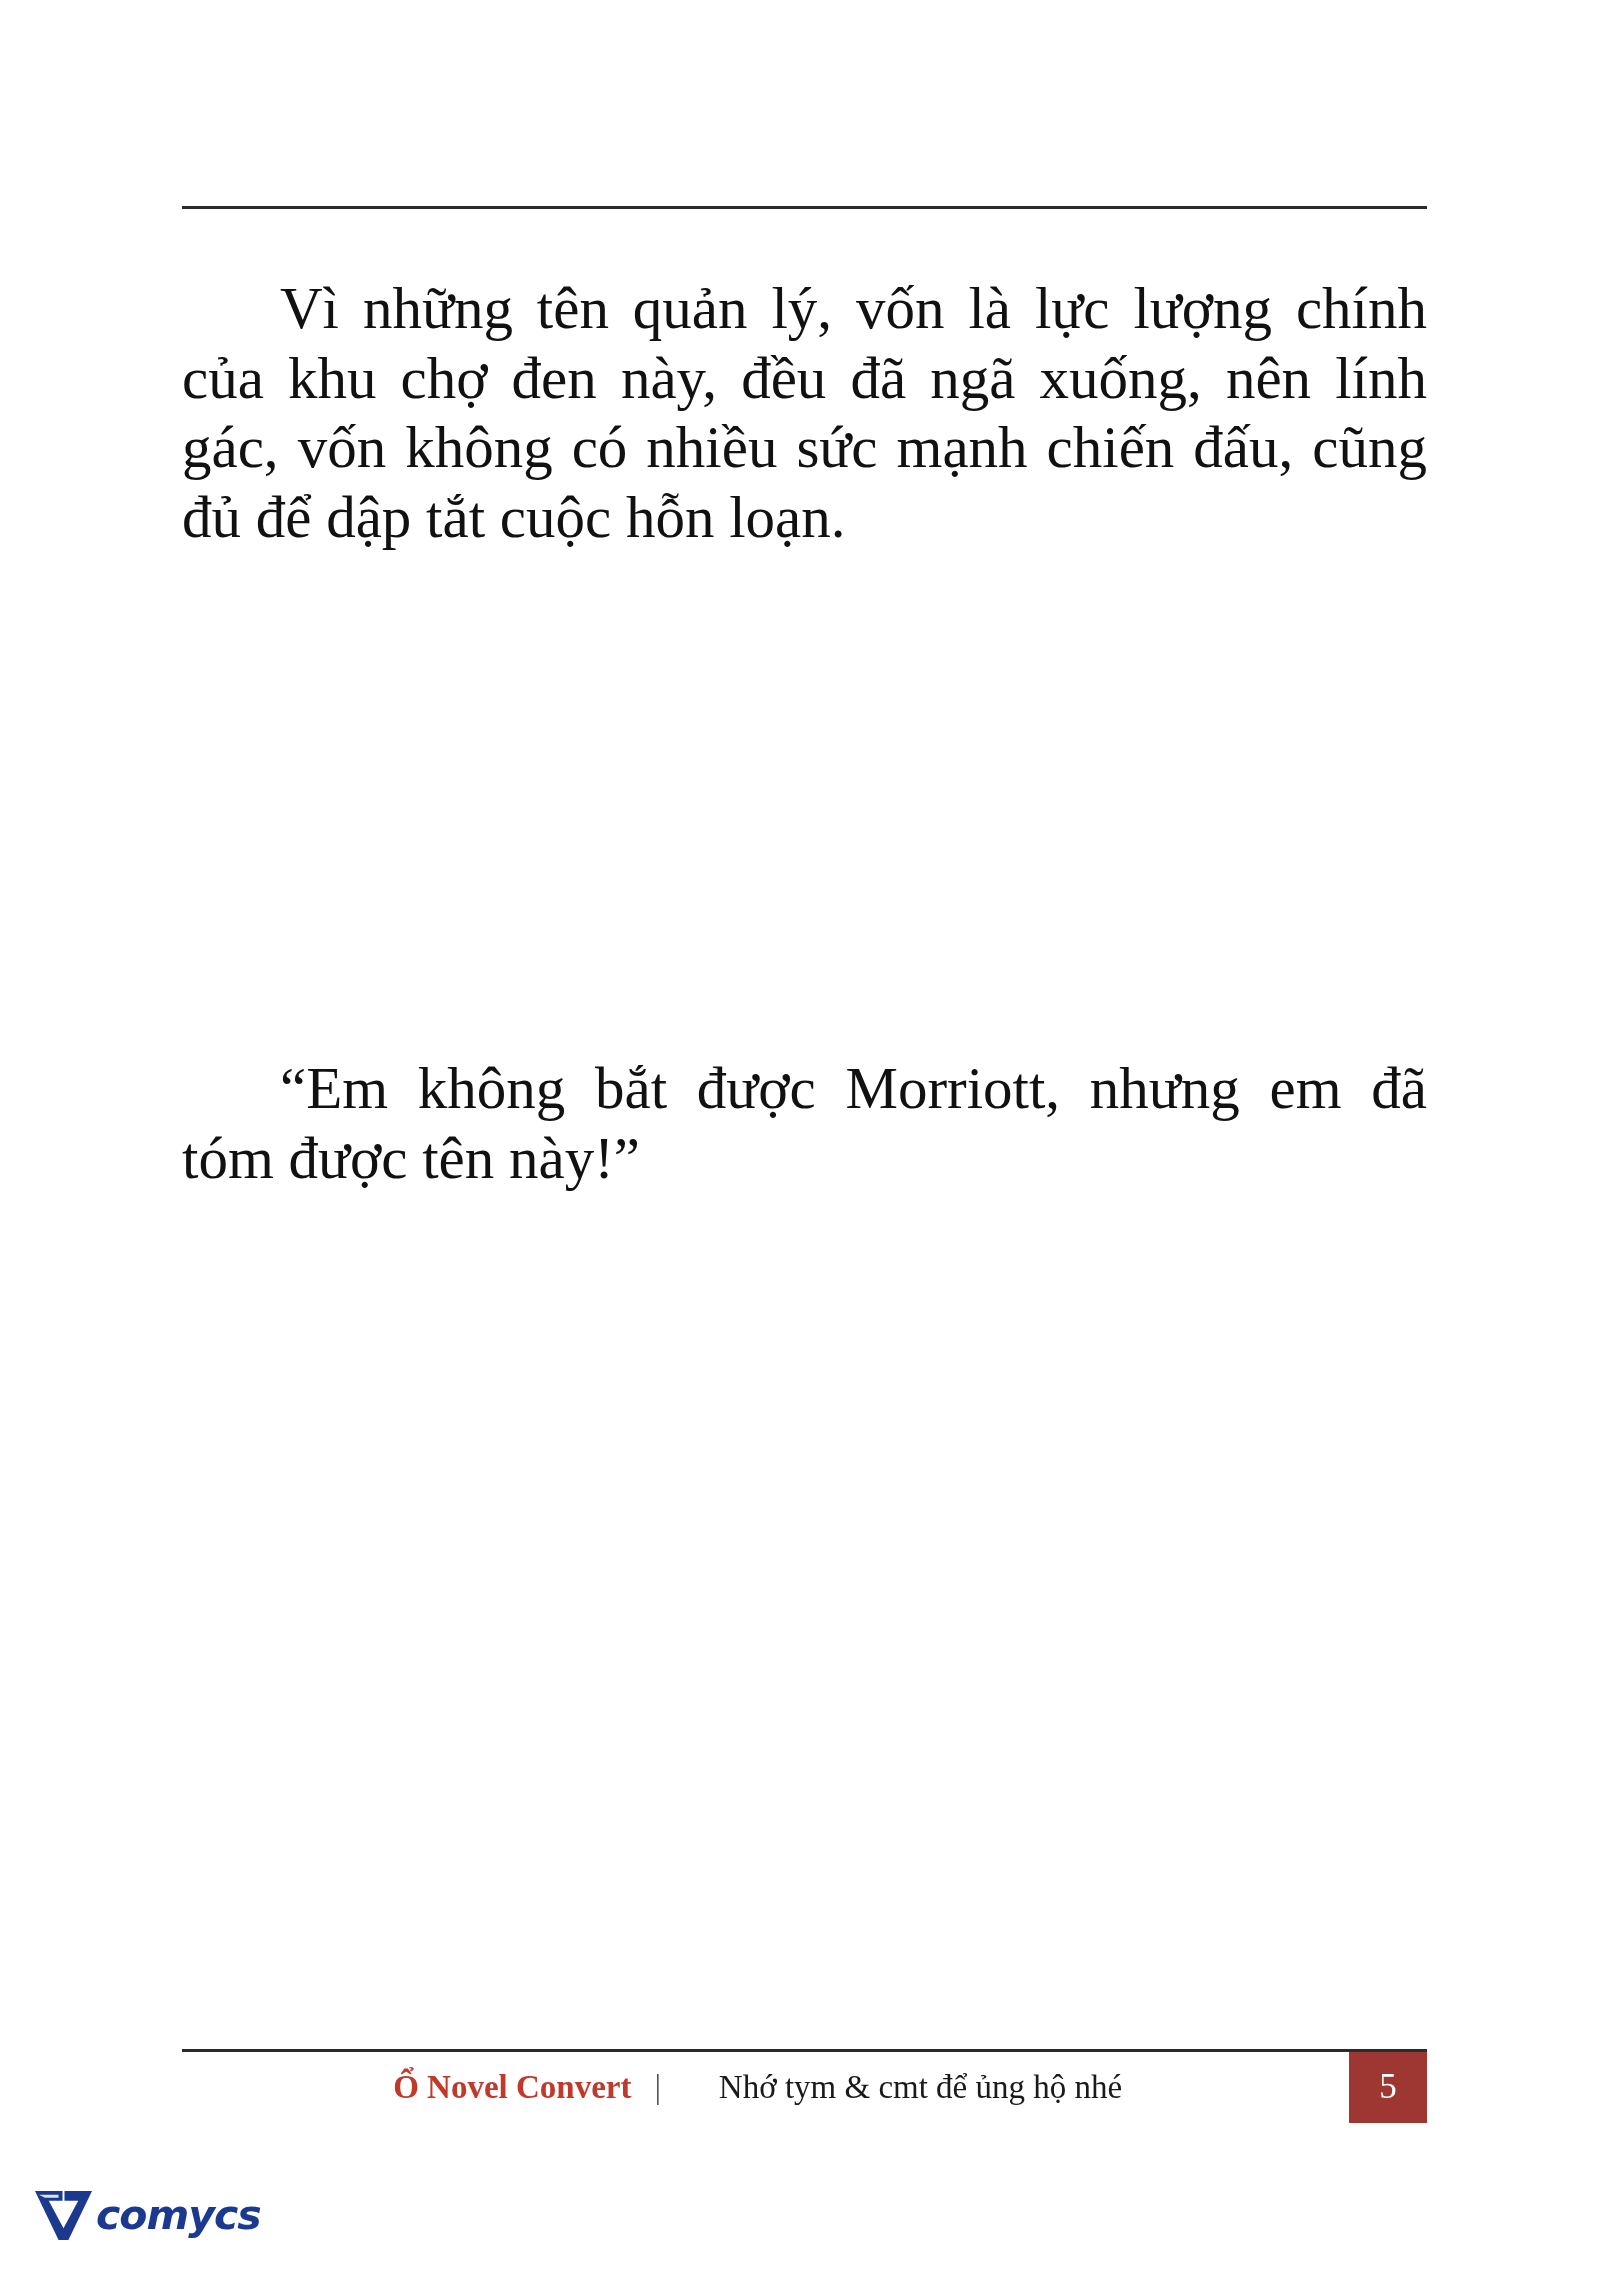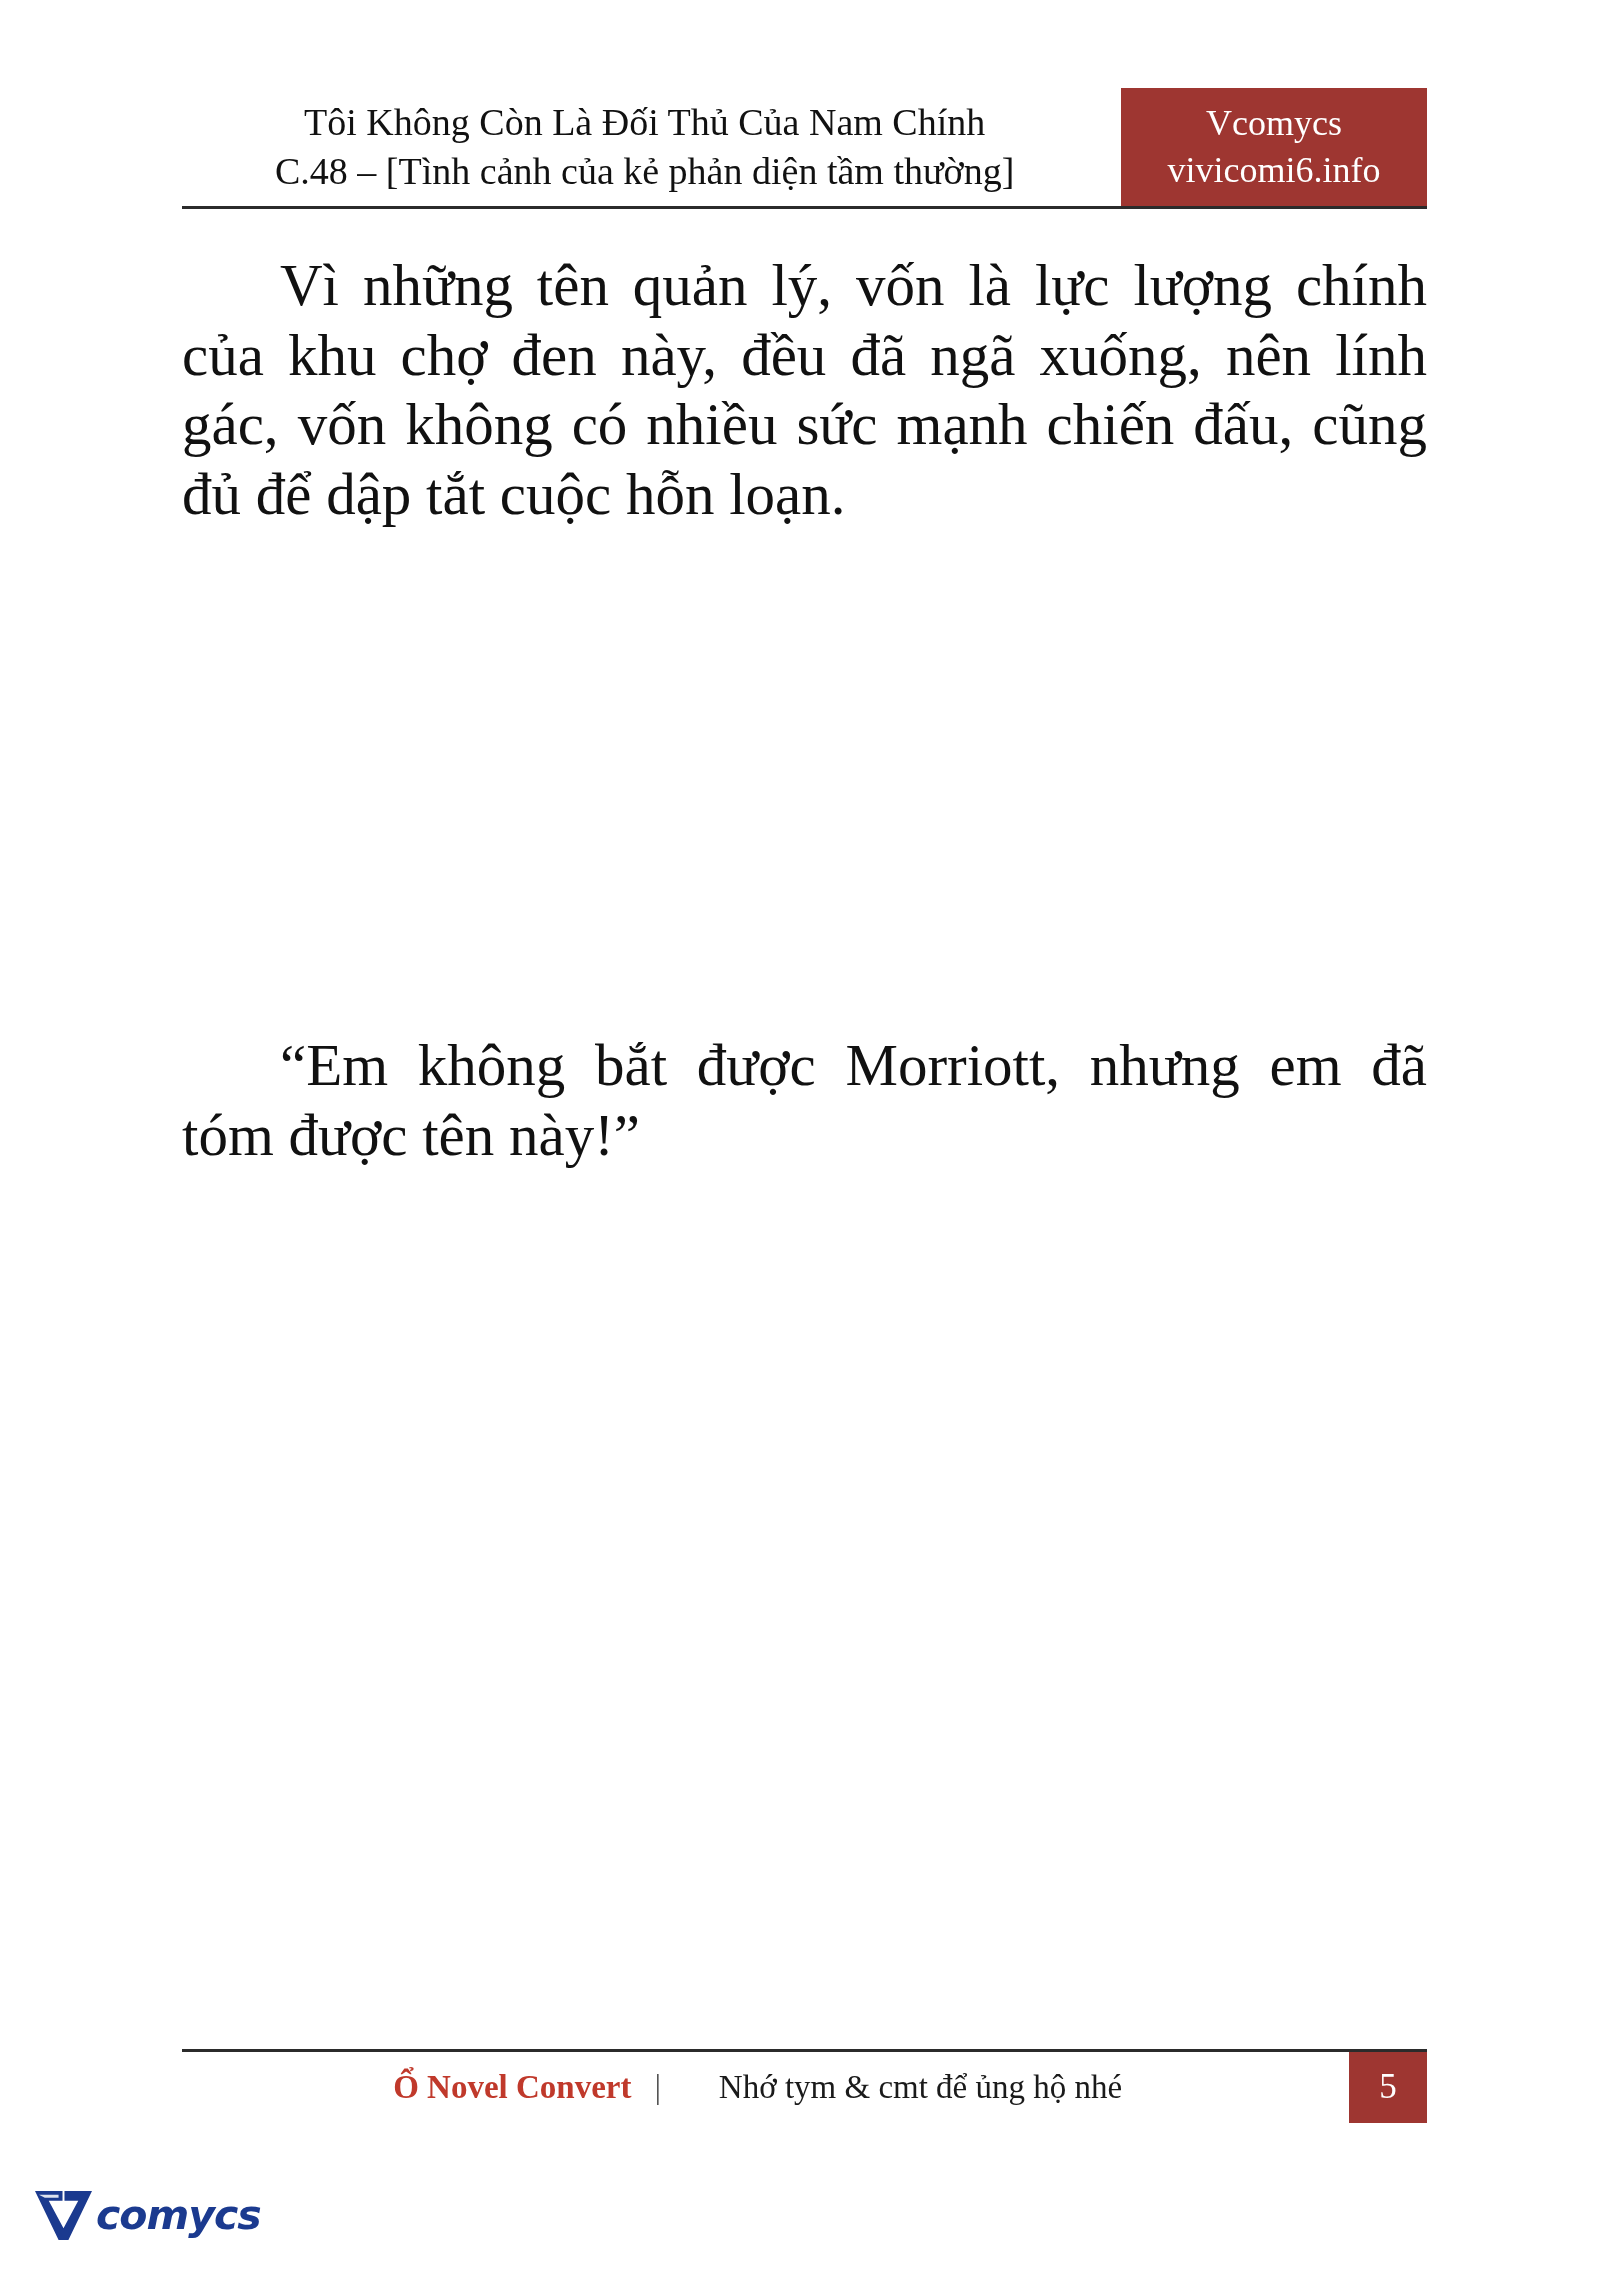--- a/index.html
+++ b/index.html
@@ -71,21 +71,21 @@
     top: 118px;
     width: 1245px;
     height: 2.9px;
     background: #2b2b2b;
   }
 
   
   .content {
     position: absolute;
     left: 182px;
-    top: 251px;
+    top: 274px;
     width: 1245px;
   }
   .para {
     font-size: 59px;
     line-height: 1.18;
     text-align: justify;
     text-justify: inter-word;
     margin: 0 0 0 0;
     text-indent: 98px;
     hyphens: none;
@@ -170,30 +170,20 @@
     color: #1b3a8f;
     letter-spacing: -1px;
   }
 </style>
 </head>
 <body>
 
 <div class="page">
 
   <div class="header">
-    <div class="header-inner">
-      <div class="header-titles">
-        <div class="header-line1">Tôi Không Còn Là Đối Thủ Của Nam Chính</div>
-        <div class="header-line2">C.48 – [Tình cảnh của kẻ phản diện tầm thường]</div>
-      </div>
-      <div class="header-badge">
-        <div>Vcomycs</div>
-        <div>vivicomi6.info</div>
-      </div>
-    </div>
     <div class="header-rule"></div>
   </div>
 
   <div class="content">
     <p class="para">Vì những tên quản lý, vốn là lực lượng chính của khu chợ đen này, đều đã ngã xuống, nên lính gác, vốn không có nhiều sức mạnh chiến đấu, cũng đủ để dập tắt cuộc hỗn loạn.</p>
     <div class="spacer-lg"></div>
     <div class="spacer-md"></div>
     <div class="spacer-sm"></div>
     <p class="para">“Em không bắt được Morriott, nhưng em đã tóm được tên này!”</p>
   </div>

